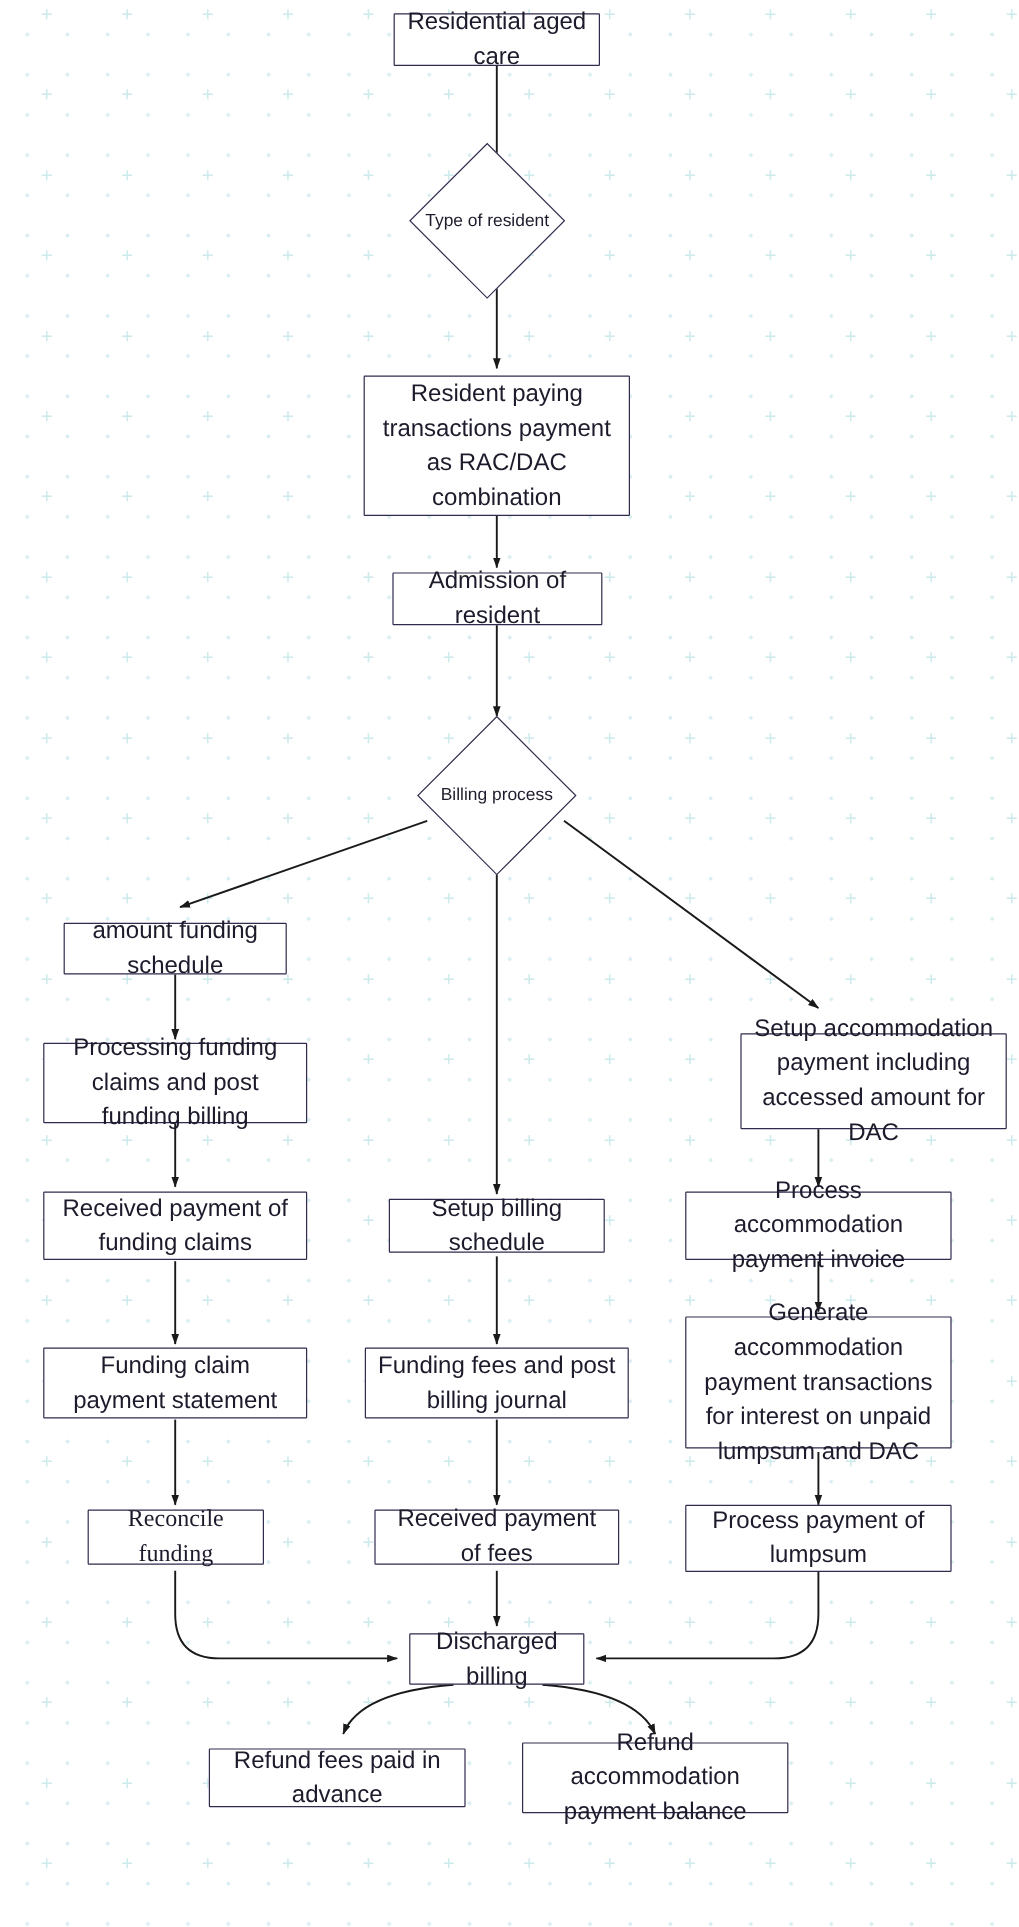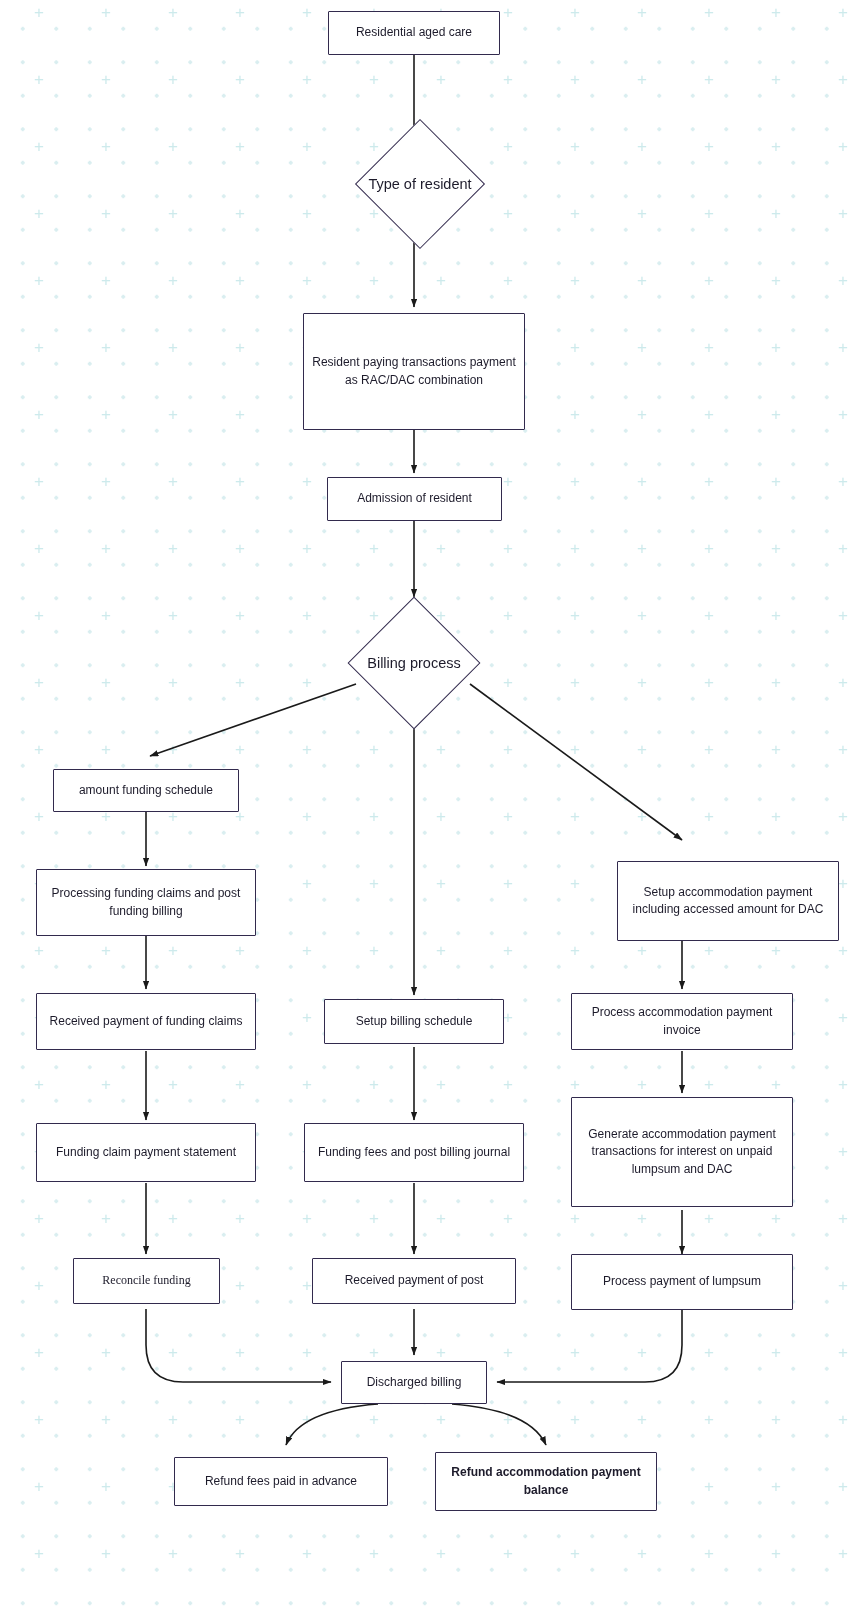--- a/index.html
+++ b/index.html
@@ -48,21 +48,21 @@
     width: 849px;
     height: 1606px;
     pointer-events: none;
   }
   .node {
     position: absolute;
     box-sizing: border-box;
     background: #ffffff;
     border: 1.4px solid #322a4d;
     color: #1d1b2b;
-    font-size: 12px;
+    font-size: 20px;
     line-height: 1.45;
     display: flex;
     align-items: center;
     justify-content: center;
     text-align: center;
     padding: 4px 8px;
     border-radius: 1px;
   }
   .node span {
     display: block;
@@ -454,21 +454,21 @@
 
       <path d="M378,1404 Q300,1410 286,1445"></path>
       <path d="M452,1404 Q530,1410 546,1445"></path>
     </g>
   </svg>
 
   <div class="node" style="left:328px; top:11px; width:172px; height:44px;">
     <span>Residential aged care</span>
   </div>
 
-  <div class="decision" style="left:336px; top:120px; width:168px; height:128px;justify-content:center;">
+  <div class="decision" style="left:322px; top:120px; width:168px; height:128px;justify-content:center;">
     <div class="dia" style="width:90px; height:90px;"></div>
     <div class="dlabel">Type of resident</div>
   </div>
 
   <div class="node" style="left:303px; top:313px; width:222px; height:117px;">
     <span>Resident paying transactions payment as RAC/DAC combination</span>
   </div>
 
   <div class="node" style="left:327px; top:477px; width:175px; height:44px;">
     <span>Admission of resident</span>
@@ -495,21 +495,21 @@
     <span>Reconcile funding</span>
   </div>
 
   <div class="node" style="left:324px; top:999px; width:180px; height:45px;">
     <span>Setup billing schedule</span>
   </div>
   <div class="node" style="left:304px; top:1123px; width:220px; height:59px;">
     <span>Funding fees and post billing journal</span>
   </div>
   <div class="node" style="left:312px; top:1258px; width:204px; height:46px;">
-    <span>Received payment of post</span>
+    <span>Received payment of fees</span>
   </div>
 
   <div class="node" style="left:571px; top:861px; width:222px; height:80px;margin-left:46px;">
     <span>Setup accommodation payment including accessed amount for DAC</span>
   </div>
   <div class="node" style="left:571px; top:993px; width:222px; height:57px;">
     <span>Process accommodation payment invoice</span>
   </div>
   <div class="node" style="left:571px; top:1097px; width:222px; height:110px;">
     <span>Generate accommodation payment transactions for interest on unpaid lumpsum and DAC</span>
@@ -518,17 +518,17 @@
     <span>Process payment of lumpsum</span>
   </div>
 
   <div class="node" style="left:341px; top:1361px; width:146px; height:43px;">
     <span>Discharged billing</span>
   </div>
 
   <div class="node" style="left:174px; top:1457px; width:214px; height:49px;">
     <span>Refund fees paid in advance</span>
   </div>
-  <div class="node" style="left:435px; top:1452px; width:222px; height:59px;font-weight:bold;">
+  <div class="node" style="left:435px; top:1452px; width:222px; height:59px;">
     <span>Refund accommodation payment balance</span>
   </div>
 
 </div>
 
 </body></html>

